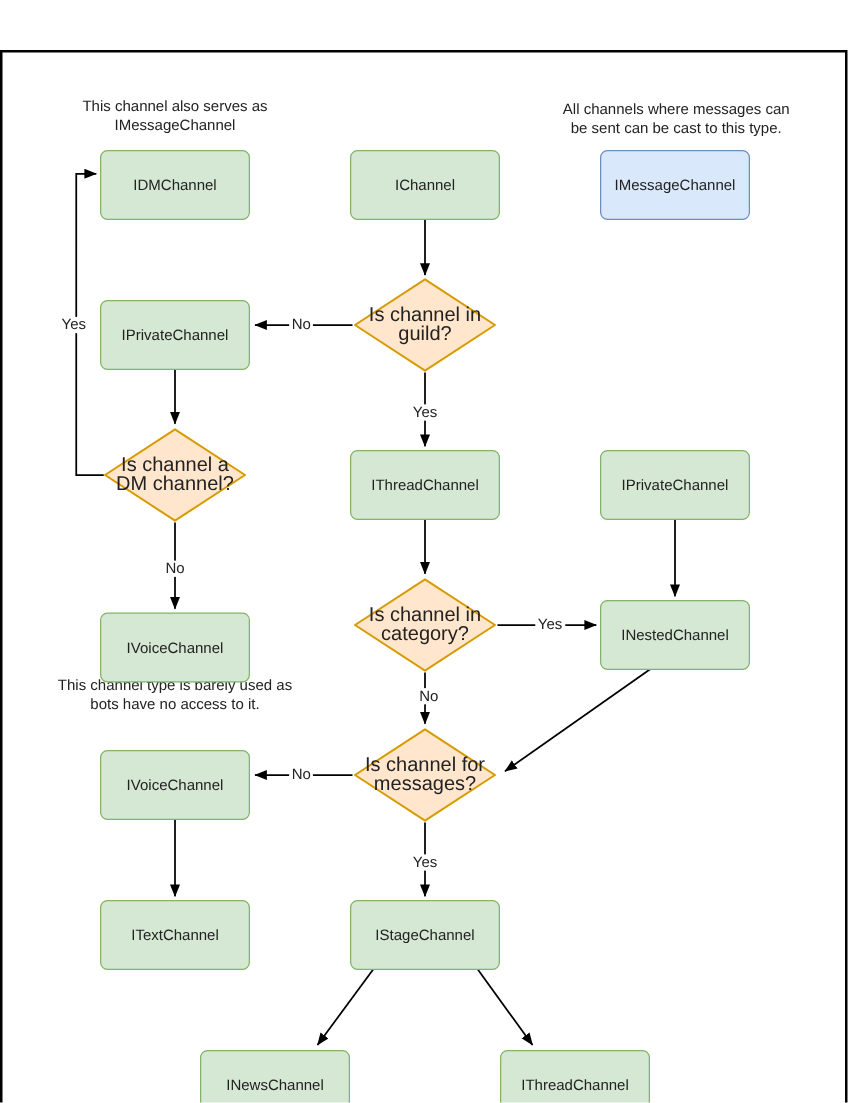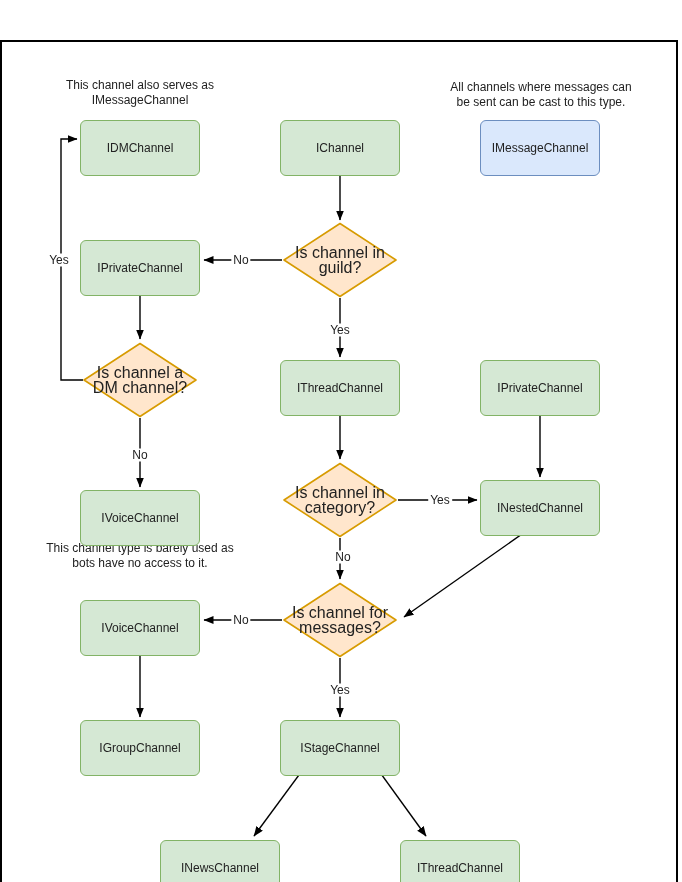--- a/index.html
+++ b/index.html
@@ -91,21 +91,21 @@
 
   <div class="node green" style="left:80px;top:80px;">IDMChannel</div>
   <div class="node green" style="left:280px;top:80px;">IChannel</div>
   <div class="node blue" style="left:480px;top:80px;">IMessageChannel</div>
   <div class="node green" style="left:80px;top:200px;">IPrivateChannel</div>
   <div class="node green" style="left:280px;top:320px;">IThreadChannel</div>
   <div class="node green" style="left:480px;top:320px;">IPrivateChannel</div>
   <div class="node green" style="left:80px;top:450px;">IVoiceChannel</div>
   <div class="node green" style="left:480px;top:440px;">INestedChannel</div>
   <div class="node green" style="left:80px;top:560px;">IVoiceChannel</div>
-  <div class="node green" style="left:80px;top:680px;">IGroupChannel</div>
+  <div class="node green" style="left:80px;top:680px;">ITextChannel</div>
   <div class="node green" style="left:280px;top:680px;">IStageChannel</div>
   <div class="node green" style="left:400px;top:800px;">IThreadChannel</div>
   <div class="node green" style="left:160px;top:800px;">INewsChannel</div>
 
   <div class="decision" style="left:282px;top:182px;">
     <svg viewBox="0 0 116 76">
         <polygon points="58,1.5 114,38 58,74.5 2,38"></polygon>
       </svg>
     <div class="dlabel">Is channel in
 guild?</div>

